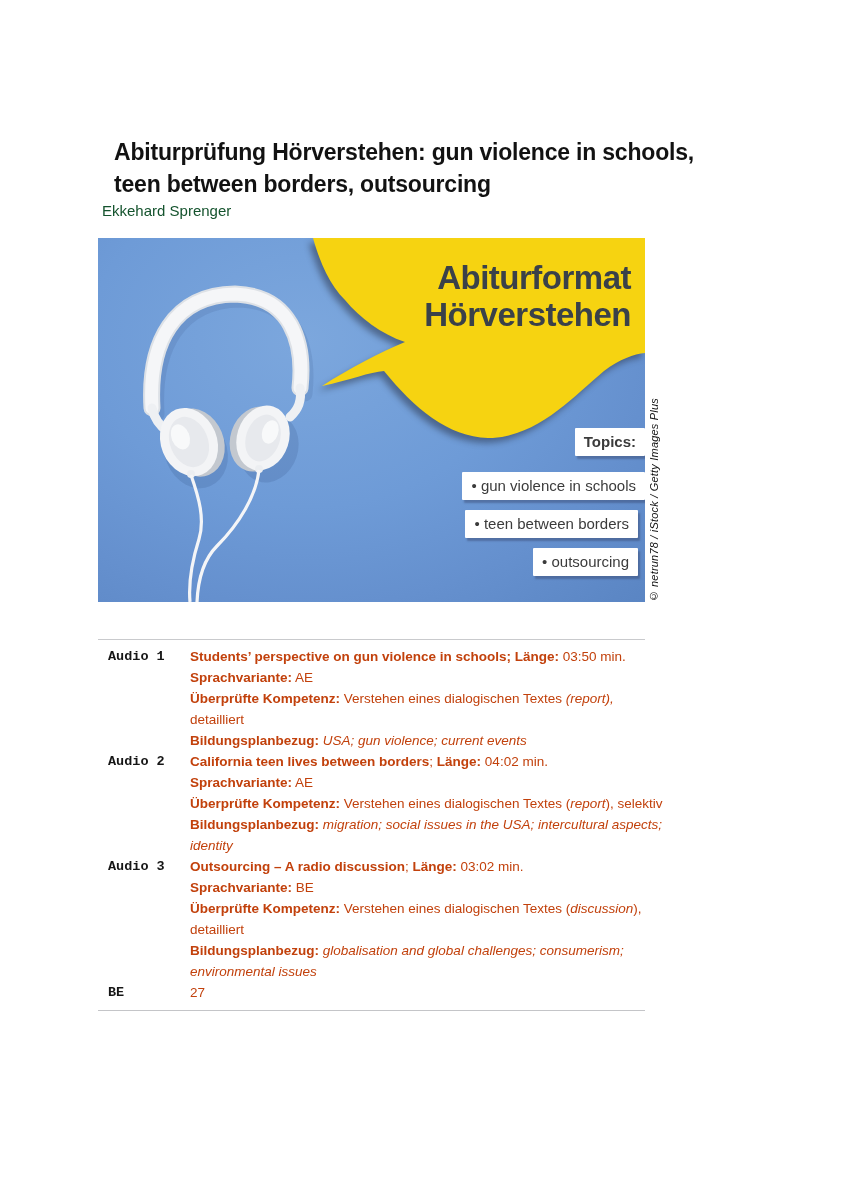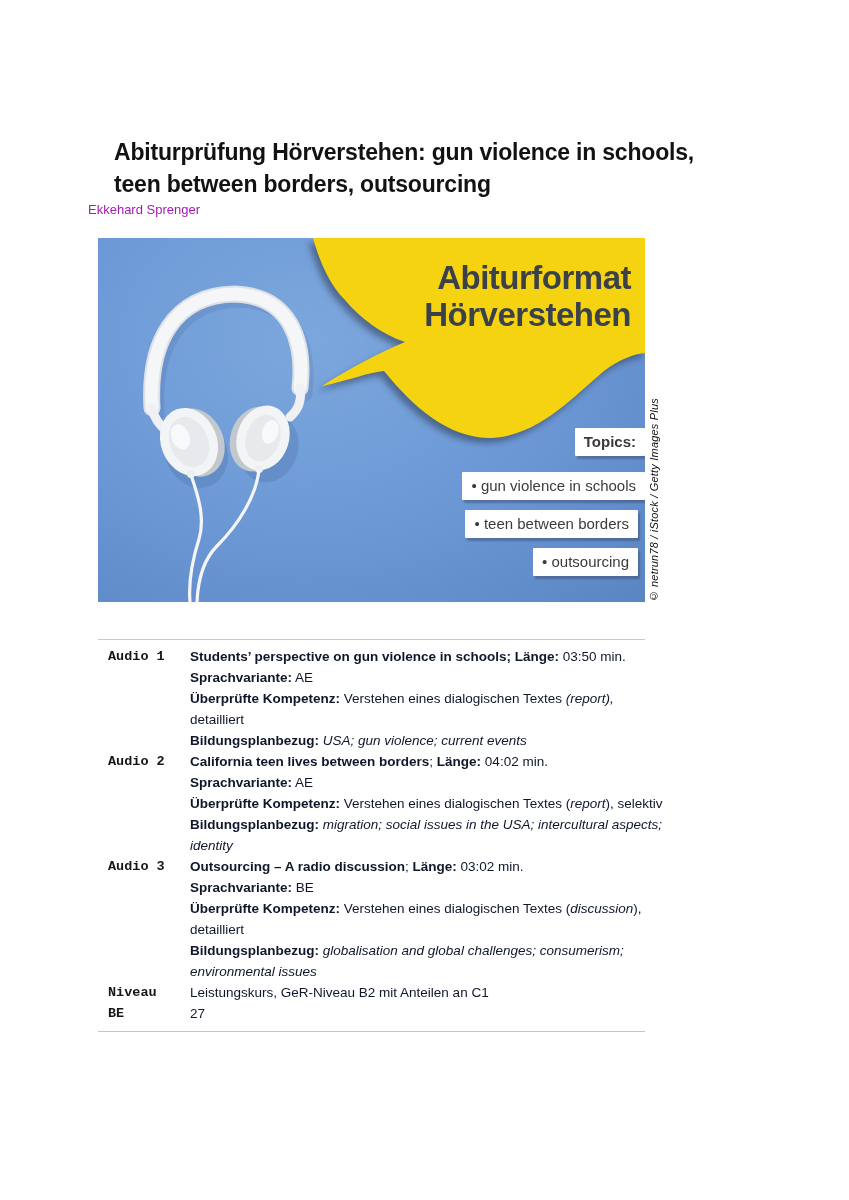--- a/index.html
+++ b/index.html
@@ -8,21 +8,21 @@
     font-family:"Liberation Sans",sans-serif;color:#1a1a1a;
     -webkit-font-smoothing:antialiased;
   }
   .page{position:absolute;inset:0;width:849px;height:1200px;background:#fff;overflow:hidden;}
 
   
   .doc-title{
     position:absolute;left:98px;top:120px;width:600px;margin:16px;
     font-size:23px;line-height:32px;font-weight:700;color:#121212;letter-spacing:-0.2px;
   }
-  .author{position:absolute;left:88px;top:202px;font-size:13px;color:#a21caf;}
+  .author{position:absolute;left:102px;top:202px;font-size:15px;color:#14532d;}
 
   
   .hero{position:absolute;left:98px;top:238px;width:580px;height:364px;}
   .photo{
     position:absolute;left:0;top:0;width:547px;height:364px;overflow:hidden;
     background:radial-gradient(ellipse at 38% 28%, #7ca7dd 0%, #6e9bd7 45%, #6590ce 72%, #5a85c3 100%);
   }
   .photo svg{position:absolute;left:0;top:0;}
   .bubble-text{
     position:absolute;top:21px;right:14px;text-align:right;
@@ -47,21 +47,21 @@
   .info-table{
     position:absolute;left:98px;top:639px;width:547px;
     border-top:1px solid #c9cacd;border-bottom:1px solid #c4c5c8;
     padding:6px 0 7px 0;box-sizing:border-box;
   }
   .row{display:flex;align-items:flex-start;}
   .row-label{
     flex:none;width:92px;box-sizing:border-box;padding-left:10px;
     font-weight:700;font-size:13.5px;line-height:21px;color:#161616;font-family:Liberation Mono, monospace;
   }
-  .row-body{font-size:13.5px;line-height:21px;color:#0f172a;}
+  .row-body{font-size:13.5px;line-height:21px;color:#c2410c;}
   .row-line{white-space:nowrap;}
   .row-line .b{font-weight:700;}
   .row-line .i{font-style:italic;margin-top:24px;}
 </style>
 </head>
 <body>
 
 <div class="page">
 
   <h1 class="doc-title">Abiturprüfung Hörverstehen: gun violence in schools, teen between borders, outsourcing</h1>
@@ -155,26 +155,20 @@
         <div class="row-body">
           <div class="row-line"><span class="b">Outsourcing – A radio discussion</span><span>; </span><span class="b">Länge:</span><span> 03:02 min.</span></div>
           <div class="row-line"><span class="b">Sprachvariante:</span><span> BE</span></div>
           <div class="row-line"><span class="b">Überprüfte Kompetenz:</span><span> Verstehen eines dialogischen Textes (</span><span class="i">discussion</span><span>),</span></div>
           <div class="row-line"><span>detailliert</span></div>
           <div class="row-line"><span class="b">Bildungsplanbezug:</span><span> </span><span class="i">globalisation and global challenges; consumerism;</span></div>
           <div class="row-line"><span class="i">environmental issues</span></div>
         </div>
       </div>
       <div class="row">
-        <div class="row-label">Niveau</div>
-        <div class="row-body">
-          <div class="row-line"><span>Leistungskurs, GeR-Niveau B2 mit Anteilen an C1</span></div>
-        </div>
-      </div>
-      <div class="row">
         <div class="row-label">BE</div>
         <div class="row-body">
           <div class="row-line"><span>27</span></div>
         </div>
       </div>
     </div>
 
 </div>
 
 </body></html>

